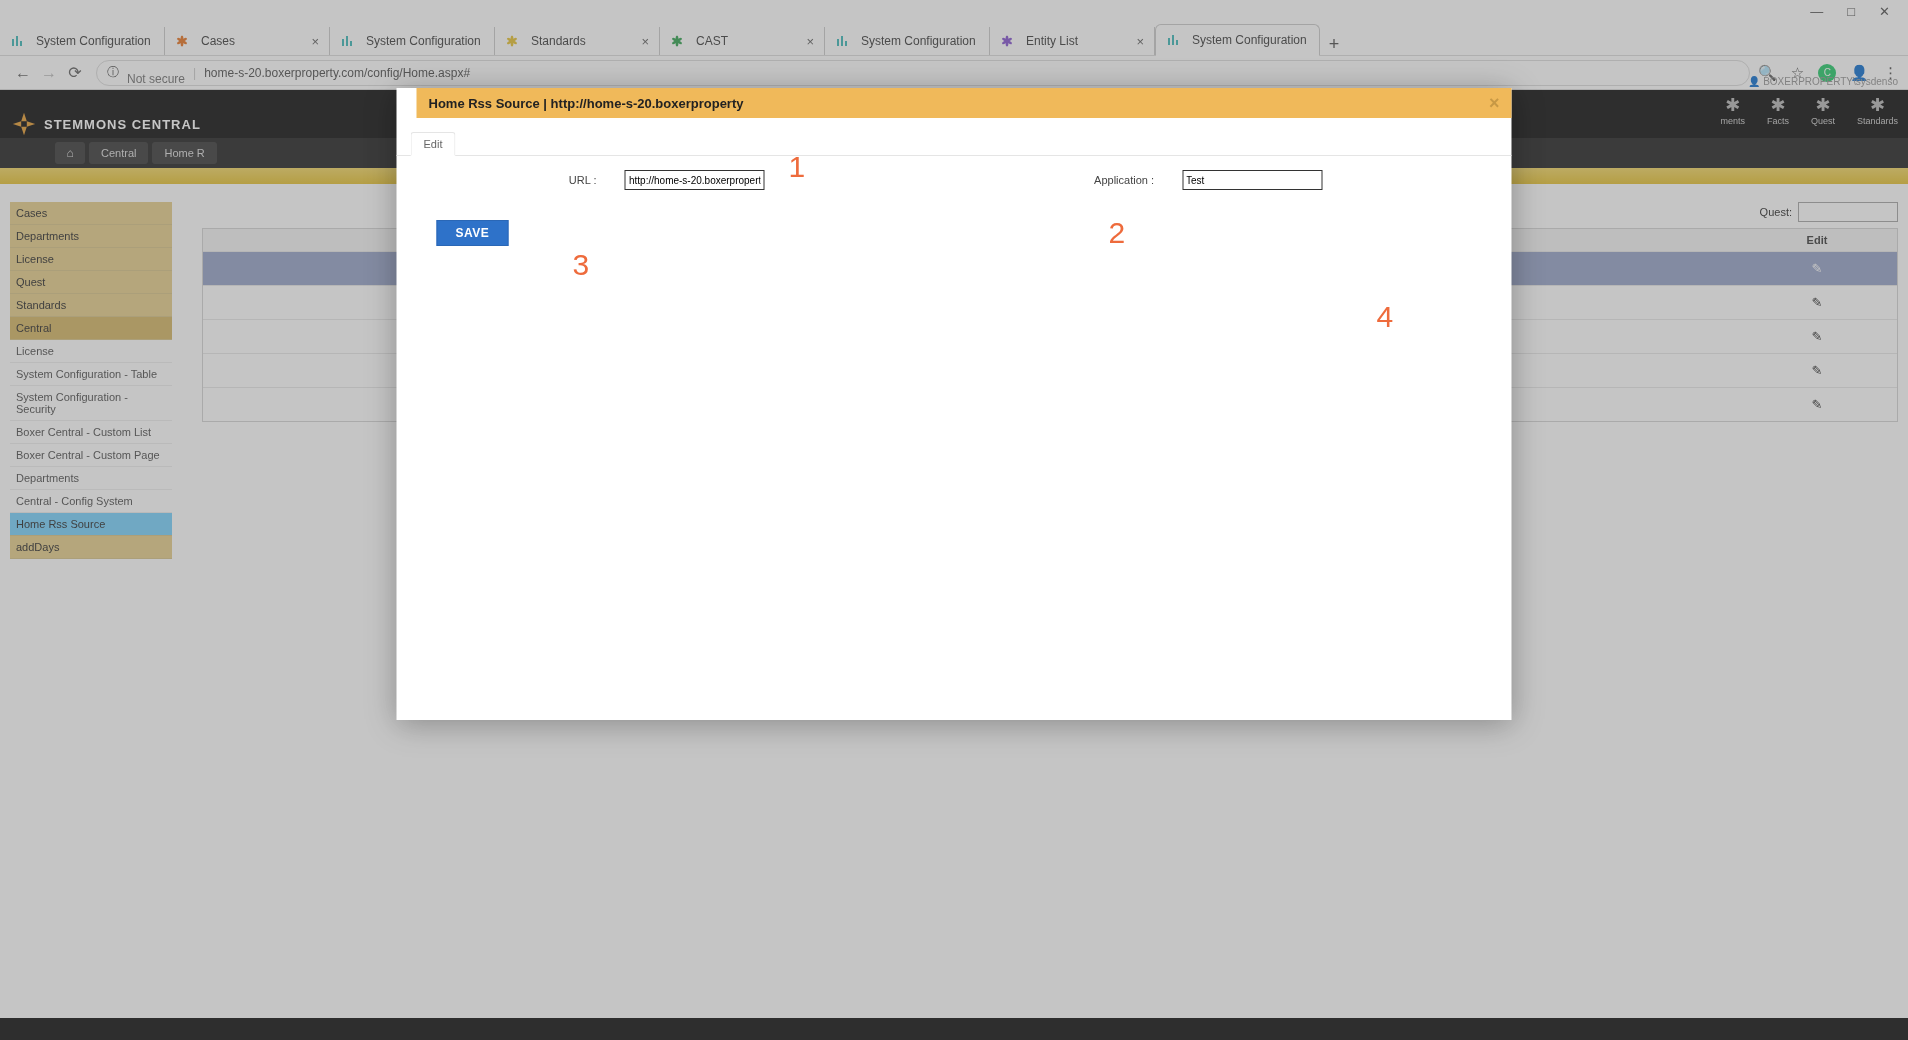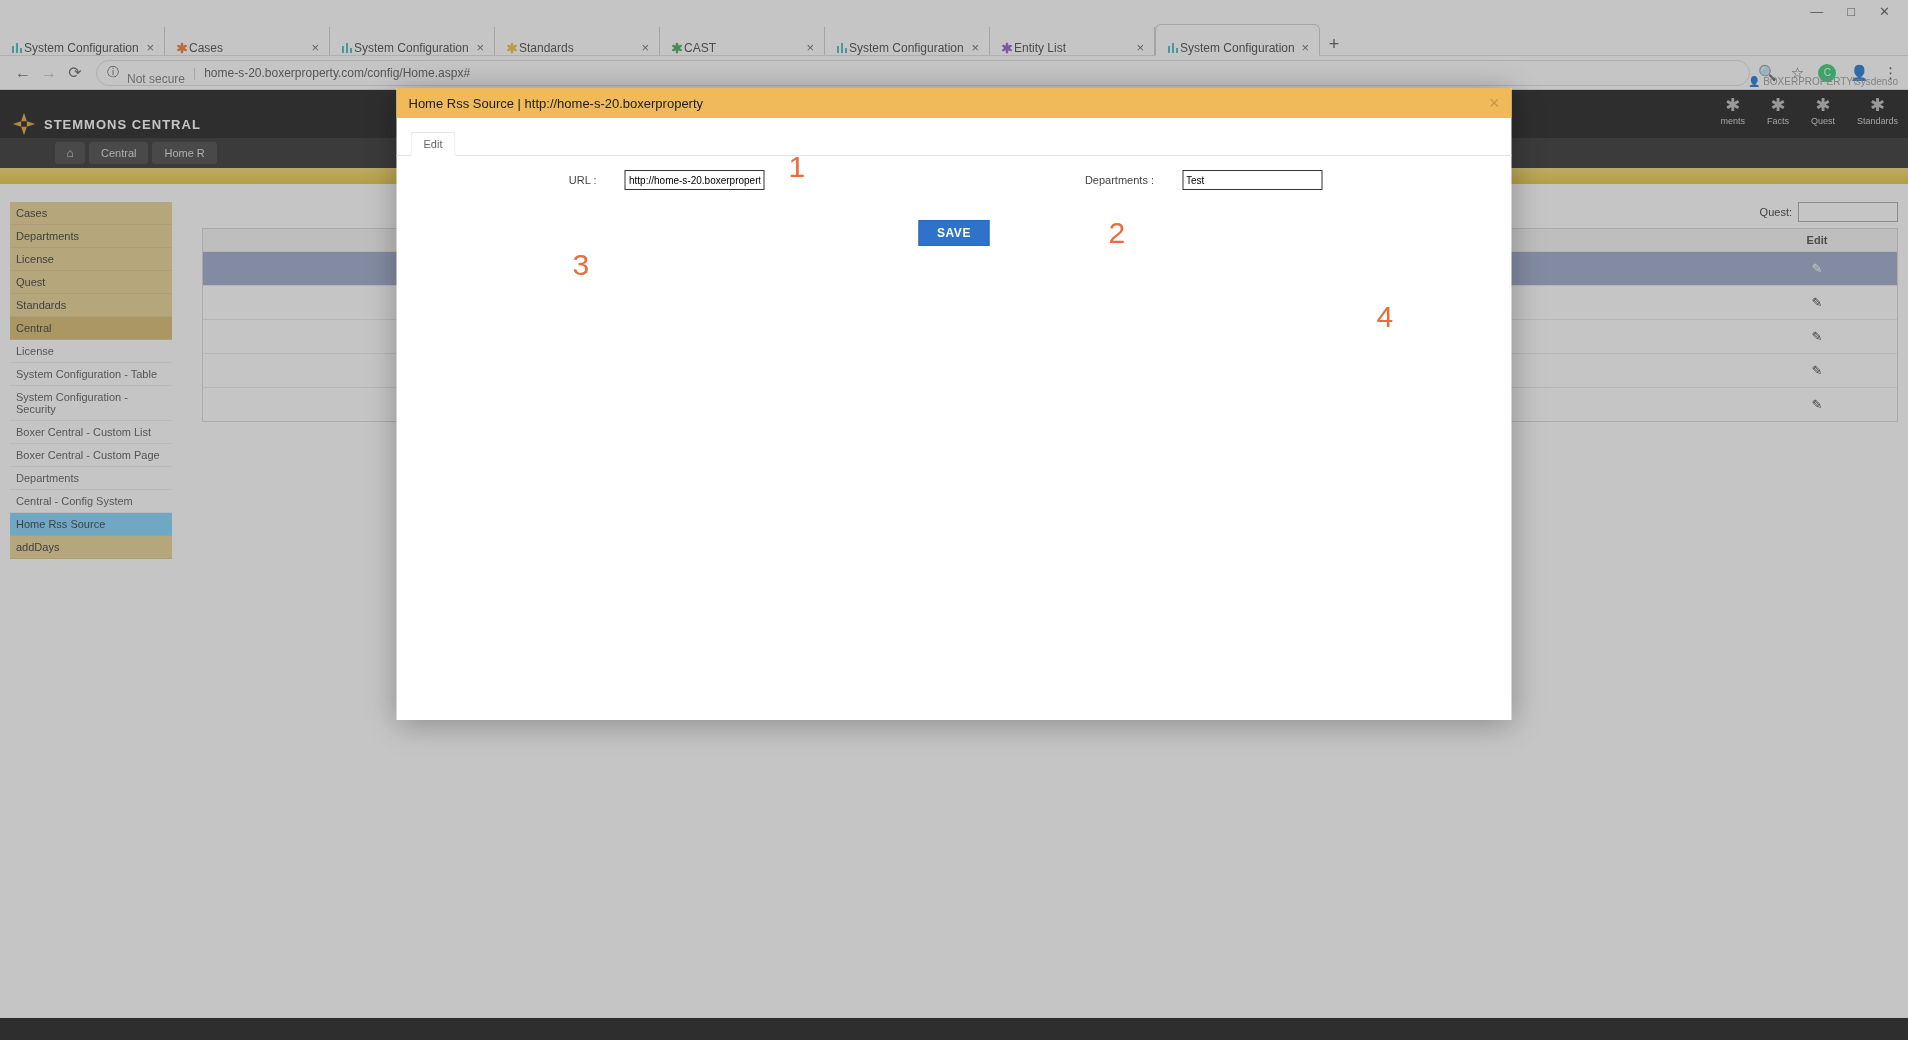--- a/index.html
+++ b/index.html
@@ -2,21 +2,21 @@
 <html><head>
 <meta charset="utf-8">
 <style>
 html,body{margin:0;padding:0;font-family:"Segoe UI",Arial,sans-serif;font-size:13px;background:#fff;color:#333;}
 *{box-sizing:border-box;}
 
 .chrome{background:#fff;}
 .window-controls{height:22px;display:flex;justify-content:flex-end;align-items:center;gap:24px;padding-right:18px;color:#555;}
 .window-controls span{cursor:default;}
 .tab-strip{display:flex;align-items:flex-end;height:34px;background:#fff;border-bottom:1px solid #ddd;}
-.tab{display:flex;align-items:flex-end;gap:0;padding:0 10px;height:28px;border-right:1px solid #ccc;font-size:12px;color:#444;max-width:165px;min-width:165px;overflow:hidden;white-space:nowrap;position:relative;}
+.tab{display:flex;align-items:center;gap:12px;padding:0 10px;height:28px;border-right:1px solid #ccc;font-size:12px;color:#444;max-width:165px;min-width:165px;overflow:hidden;white-space:nowrap;position:relative;}
 .tab.active{background:#fff;border:1px solid #ccc;border-bottom:1px solid #fff;border-radius:6px 6px 0 0;height:32px;margin-bottom:-1px;}
 .tab .closex{margin-left:auto;font-size:13px;color:#666;padding-left:6px;}
 .tab .fav{width:14px;height:14px;display:flex;align-items:center;justify-content:center;font-size:12px;}
 .new-tab{width:28px;display:flex;align-items:center;justify-content:center;color:#555;font-size:18px;}
 .omnibox-row{display:flex;align-items:center;height:34px;padding:0 10px;border-bottom:1px solid #ddd;}
 .nav-btn{width:26px;text-align:center;color:#666;font-size:16px;}
 .nav-btn.disabled{color:#bbb;}
 .addr{display:flex;align-items:center;gap:8px;flex:1;height:26px;border:1px solid #ddd;border-radius:13px;padding:0 10px;font-size:12px;color:#555;margin:0 8px;}
 .addr .not-secure{color:#777;margin-top:13px;}
 .omni-actions{display:flex;align-items:center;gap:14px;color:#555;font-size:15px;}
@@ -47,30 +47,30 @@
 .search-row input{border:1px solid #aaa;height:20px;width:100px;}
 .grid{border:1px solid #d6d6d6;}
 .grid .hdr{background:#f4f4f4;display:flex;font-size:11px;font-weight:600;color:#444;}
 .grid .hdr div{padding:5px 6px;}
 .grid .row{display:flex;border-top:1px solid #e8e8e8;height:34px;align-items:center;}
 .grid .row.sel{background:#9aa6c9;color:#fff;}
 .grid .editcell{margin-left:auto;width:160px;text-align:center;}
 
 .scrim{position:fixed;inset:0;background:rgba(90,90,90,0.35);}
 .modal{position:fixed;left:50%;top:88px;transform:translateX(-50%);width:1115px;height:632px;background:#fff;box-shadow:0 4px 30px rgba(0,0,0,0.3);}
-.modal .titlebar{background:#f0b95a;height:30px;display:flex;align-items:center;padding:0 12px;font-size:13px;font-weight:400;color:#222;}
+.modal .titlebar{background:#f0b95a;height:30px;display:flex;align-items:center;padding:0 12px;font-size:13px;font-weight:700;color:#222;margin-left:20px;}
 .modal .titlebar .mclose{margin-left:auto;color:#c79845;font-size:18px;}
 .modal .tabbar{display:flex;padding:14px 14px 0 14px;border-bottom:1px solid #e5e5e5;}
 .modal .tabbar .mtab{border:1px solid #e5e5e5;border-bottom:1px solid #fff;padding:5px 12px;font-size:11px;color:#666;border-radius:3px 3px 0 0;margin-bottom:-1px;background:#fff;}
 .modal .form{display:grid;grid-template-columns:1fr 1fr;gap:10px 56px;padding:14px 28px;font-size:11px;color:#444;}
 .modal .field{display:flex;align-items:center;}
 .modal .field label{width:200px;text-align:right;padding-right:28px;}
 .modal .field input[type=text]{border:1px solid #333;height:20px;font-size:10px;padding:0 3px;width:140px;}
 .check{color:#2f6bd1;font-size:20px;}
-.modal .actions{display:flex;justify-content:center;padding:6px 40px;}
+.modal .actions{display:flex;justify-content:flex-start;padding:6px 40px;}
 .btn-save{background:#2e72c9;color:#fff;border:1px solid #2a67b6;padding:5px 18px;font-size:12px;font-weight:600;letter-spacing:0.5px;}
 
 .ann{position:absolute;color:#ee6b3c;font-size:30px;font-weight:400;font-family:"Segoe UI Light",sans-serif;}
 
 .footer{position:fixed;bottom:0;left:0;right:0;height:22px;background:#181818;}
 </style>
 </head>
 <body>
 
 <div class="chrome">
@@ -307,21 +307,21 @@
   </div>
   <div class="tabbar">
     <div class="mtab">Edit</div>
   </div>
   <div class="form">
     <div class="field">
       <label>URL :</label>
       <input type="text" value="http://home-s-20.boxerproperty.com/En" style="">
     </div>
     <div class="field">
-      <label>Departments :</label>
+      <label>Application :</label>
       <input type="text" value="Test" style="">
     </div>
     <div></div>
   </div>
   <div class="actions">
     <button class="btn-save">SAVE</button>
   </div>
 
   <div class="ann" style="left:368px;top:35px">
     <svg viewBox="0 0 60 60">

